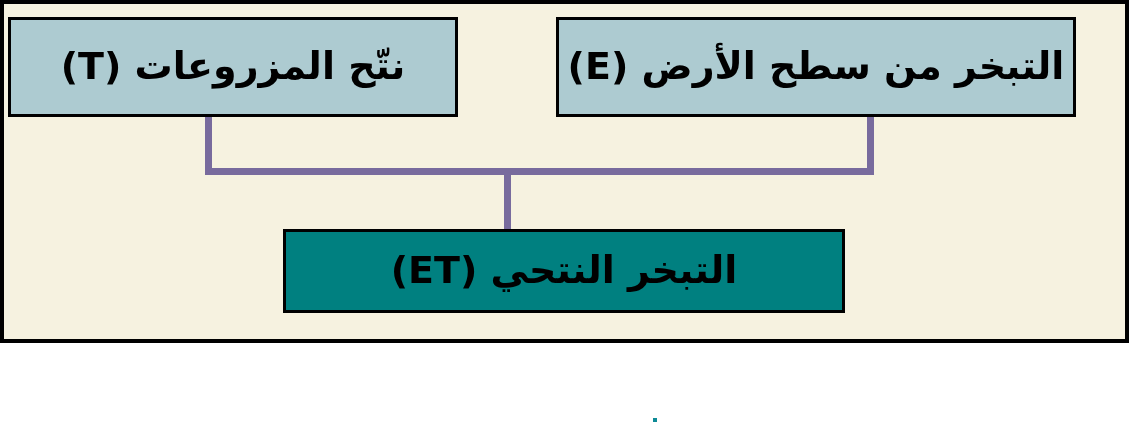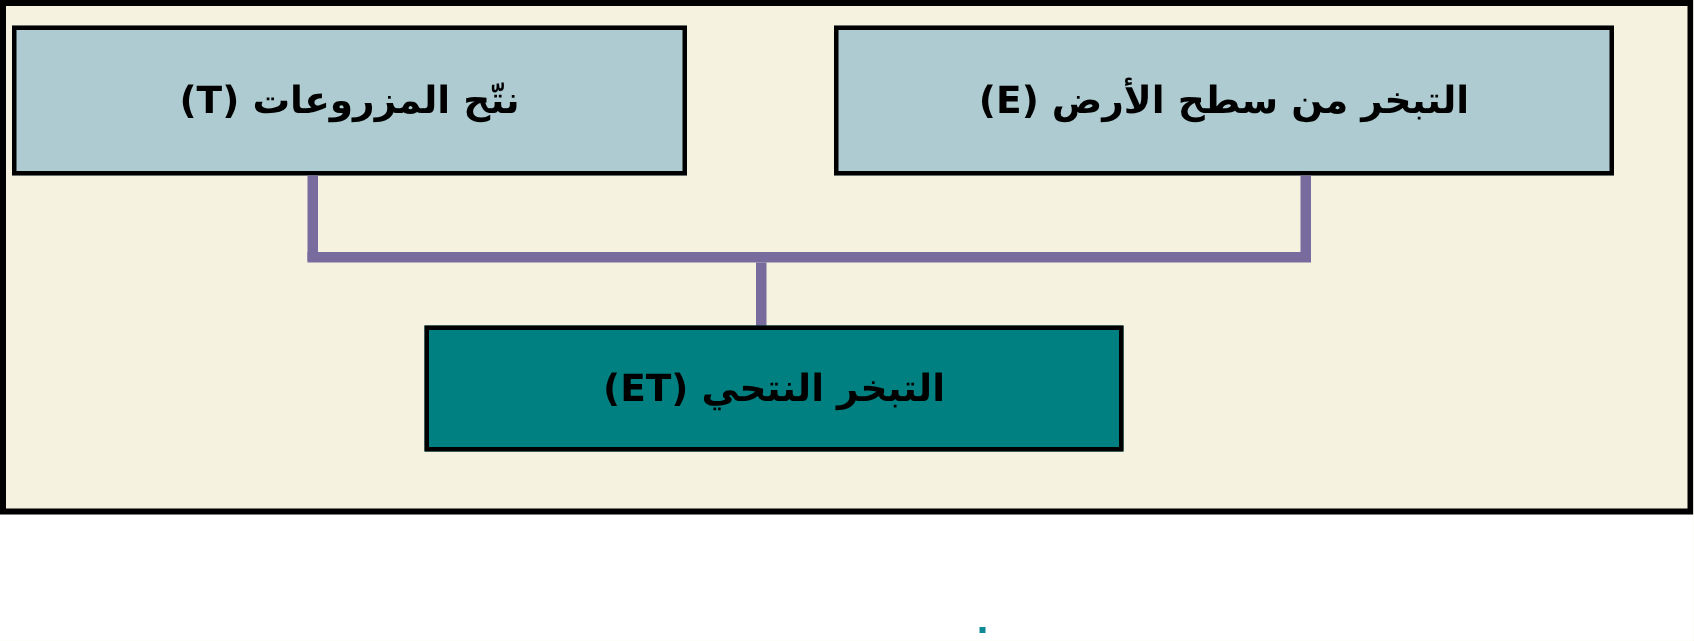--- a/index.html
+++ b/index.html
@@ -26,42 +26,42 @@
   }
   .node {
     position: absolute;
     box-sizing: border-box;
     border: 3px solid #000000;
     display: flex;
     align-items: center;
     justify-content: center;
     text-align: center;
     font-weight: bold;
-    font-size: 25px;
+    font-size: 38px;
     color: #000000;
     line-height: 1.1;
   }
   .node.top {
     background: #adcbd1;
     top: 17px;
     height: 100px;
   }
   .node.left-box {
     left: 8px;
     width: 450px;
   }
   .node.right-box {
     left: 556px;
     width: 520px;
   }
   .node.bottom-box {
     background: #008080;
     left: 283px;
-    top: 217px;
-    width: 466px;
+    top: 229px;
+    width: 562px;
     height: 84px;
   }
   .connector {
     position: absolute;
     background: #786b9d;
   }
   .conn-left-v {
     left: 205px;
     top: 117px;
     width: 7px;

